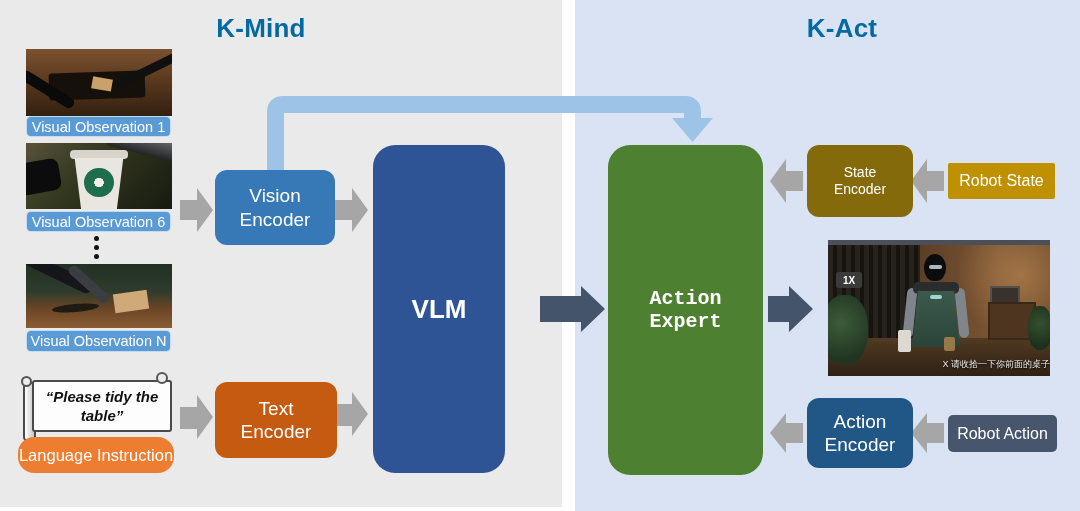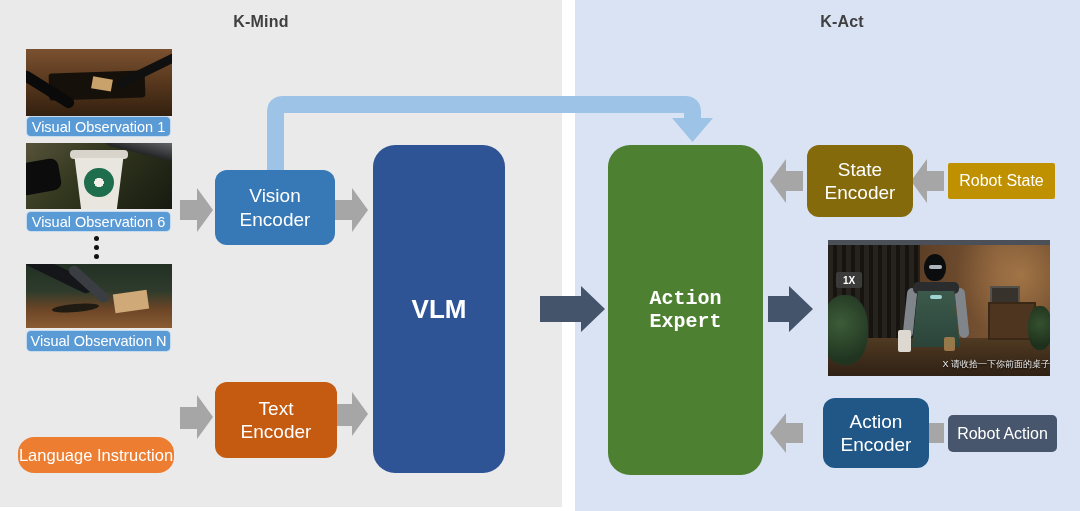--- a/index.html
+++ b/index.html
@@ -5,21 +5,21 @@
   html,body{margin:0;padding:0;background:#fff;}
   #canvas{
     position:relative;width:1080px;height:511px;overflow:hidden;
     font-family:"Liberation Sans","DejaVu Sans",sans-serif;background:#fff;
   }
   .panel{position:absolute;top:0;}
   #left-panel{left:0;width:562px;height:507px;background:#EAEAEA;}
   #right-panel{left:575px;width:505px;height:511px;background:#DAE3F3;}
   .section-title{
     position:absolute;top:13px;transform:translateX(-50%);
-    font-size:16px;font-weight:700;color:#404040;letter-spacing:.2px;
+    font-size:26px;font-weight:700;color:#0369a1;letter-spacing:.2px;
   }
   #title-kmind{left:261px;}
   #title-kact{left:842px;}
 
   .photo{position:absolute;left:26px;width:146px;overflow:hidden;background:#333;}
   .photo>div{position:absolute;}
   .obs-label{
     position:absolute;left:26px;width:145px;height:21px;
     background:#5B9BD5;border:1px solid rgba(255,255,255,.65);box-sizing:border-box;
     border-radius:5px;color:#fff;font-size:14.5px;line-height:18px;
@@ -63,22 +63,22 @@
   }
 
   .node{
     position:absolute;color:#fff;display:flex;align-items:center;justify-content:center;
     text-align:center;box-sizing:border-box;
   }
   #vision-encoder{left:215px;top:170px;width:120px;height:75px;background:#3778B6;border-radius:12px;font-size:19px;line-height:1.22;padding:0 18px;}
   #text-encoder{left:215px;top:382px;width:122px;height:76px;background:#C55A11;border-radius:12px;font-size:19px;line-height:1.22;padding:0 18px;}
   #vlm{left:373px;top:145px;width:132px;height:328px;background:#2F5496;border-radius:22px;font-size:26px;font-weight:700;}
   #action-expert{left:608px;top:145px;width:155px;height:330px;background:#4E8032;border-radius:22px;font-size:20px;font-weight:700;font-family:Liberation Mono, monospace;}
-  #state-encoder{left:807px;top:145px;width:106px;height:72px;background:#846A0B;border-radius:12px;font-size:19px;line-height:1.22;padding:0 10px;}
-  #action-encoder{left:807px;top:398px;width:106px;height:70px;background:#215787;border-radius:12px;font-size:19px;line-height:1.22;padding:0 10px;margin-left:16px;}
+  #state-encoder{left:807px;top:145px;width:106px;height:72px;background:#846A0B;border-radius:12px;font-size:14px;line-height:1.22;padding:0 10px;}
+  #action-encoder{left:807px;top:398px;width:106px;height:70px;background:#215787;border-radius:12px;font-size:19px;line-height:1.22;padding:0 10px;}
   #robot-state{left:948px;top:163px;width:107px;height:36px;background:#BF9000;border-radius:2px;font-size:16px;}
   #robot-action{left:948px;top:415px;width:109px;height:37px;background:#47566C;border-radius:5px;font-size:16px;}
 
   #arrows{position:absolute;left:0;top:0;width:1080px;height:511px;pointer-events:none;}
 
   
   #video{position:absolute;left:828px;top:240px;width:222px;height:136px;background:#241c14;overflow:hidden;}
   #video div{position:absolute;}
   .v-top{left:0;top:0;width:222px;height:5px;background:#4b5058;}
   .v-slats{left:0;top:5px;width:92px;height:93px;background:repeating-linear-gradient(90deg,#26221e 0 5px,#17140f 5px 9px);}
@@ -150,20 +150,28 @@
     </div>
 
   <div id="photo-n" class="photo">
     <div class="arm"></div>
     <div class="arm2"></div>
     <div class="box"></div>
     <div class="debris"></div>
   </div>
   <div id="label-n" class="obs-label">Visual Observation N</div>
 
+  <div id="scroll">
+    <div class="roll"></div>
+    <div class="banner">
+      <div class="txt">“Please tidy the table”</div>
+    </div>
+    <div class="pin1"></div>
+    <div class="pin2"></div>
+  </div>
   <div id="lang-label">Language Instruction</div>
 
   <div id="vision-encoder" class="node">Vision Encoder</div>
   <div id="text-encoder" class="node">Text Encoder</div>
   <div id="vlm" class="node">VLM</div>
   <div id="action-expert" class="node">Action Expert</div>
   <div id="state-encoder" class="node">State Encoder</div>
   <div id="robot-state" class="node">Robot State</div>
   <div id="action-encoder" class="node">Action Encoder</div>
   <div id="robot-action" class="node">Robot Action</div>

